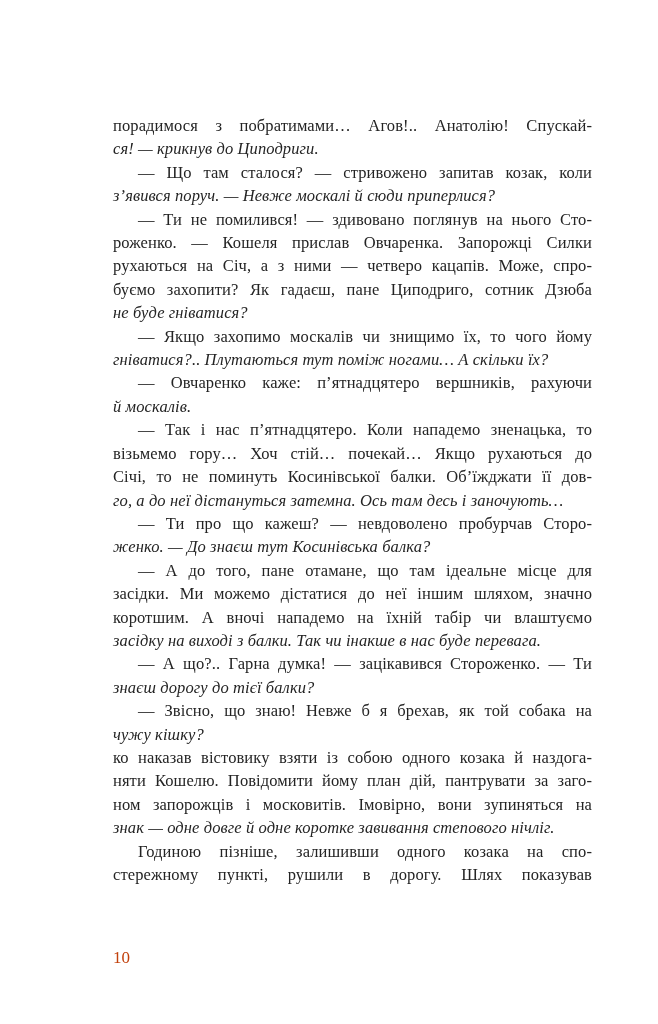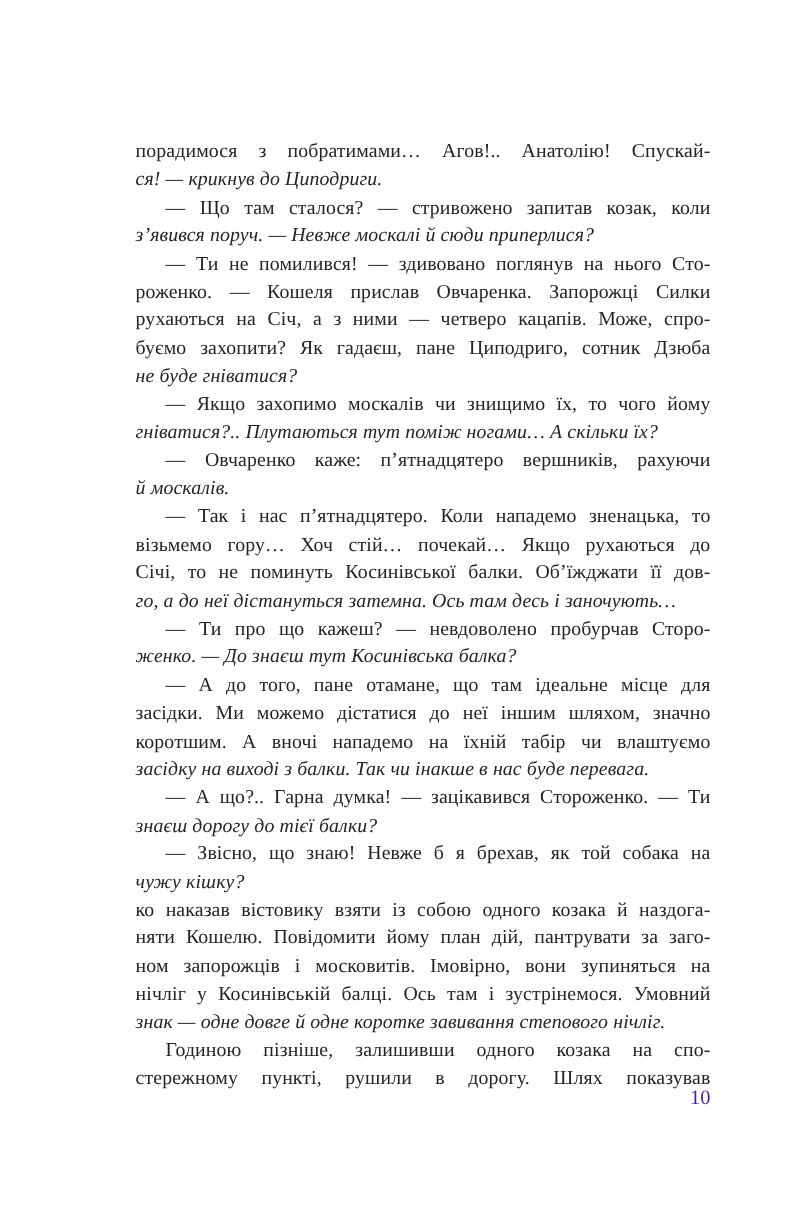--- a/index.html
+++ b/index.html
@@ -38,26 +38,26 @@
   .line.endp {
     text-align-last: left;
     font-style: italic;
   }
   .line.indent {
     padding-left: 25px;
   }
   .page-number {
     position: absolute;
     left: 113px;
-    top: 903px;
+    top: 946px;
     width: 479px;
-    text-align: right;
+    text-align: left;
     font-size: 17px;
     line-height: 23.4px;
-    color: #4c1d95;
+    color: #c2410c;
   }
 </style>
 </head>
 <body>
 
 <div class="book-page">
   <div class="text-block" id="text-block">
       <div class="para">
         <div class="line">порадимося з побратимами… Агов!.. Анатолію! Спускай-</div>
         <div class="line endp">ся! — крикнув до Циподриги.</div>
@@ -102,21 +102,20 @@
         <div class="line endp">знаєш дорогу до тієї балки?</div>
       </div>
       <div class="para">
         <div class="line indent">— Звісно, що знаю! Невже б я брехав, як той собака на</div>
         <div class="line endp">чужу кішку?</div>
       </div>
       <div class="para">
         <div class="line">ко наказав вістовику взяти із собою одного козака й наздога-</div>
         <div class="line">няти Кошелю. Повідомити йому план дій, пантрувати за заго-</div>
         <div class="line">ном запорожців і московитів. Імовірно, вони зупиняться на</div>
-        <div class="line">нічліг у Косинівській балці. Ось там і зустрінемося. Умовний</div>
         <div class="line endp">знак — одне довге й одне коротке завивання степового нічліг.</div>
       </div>
       <div class="para">
         <div class="line indent">Годиною пізніше, залишивши одного козака на спо-</div>
         <div class="line">стережному пункті, рушили в дорогу. Шлях показував</div>
       </div>
     </div>
   <div class="page-number">10</div>
 </div>
 

